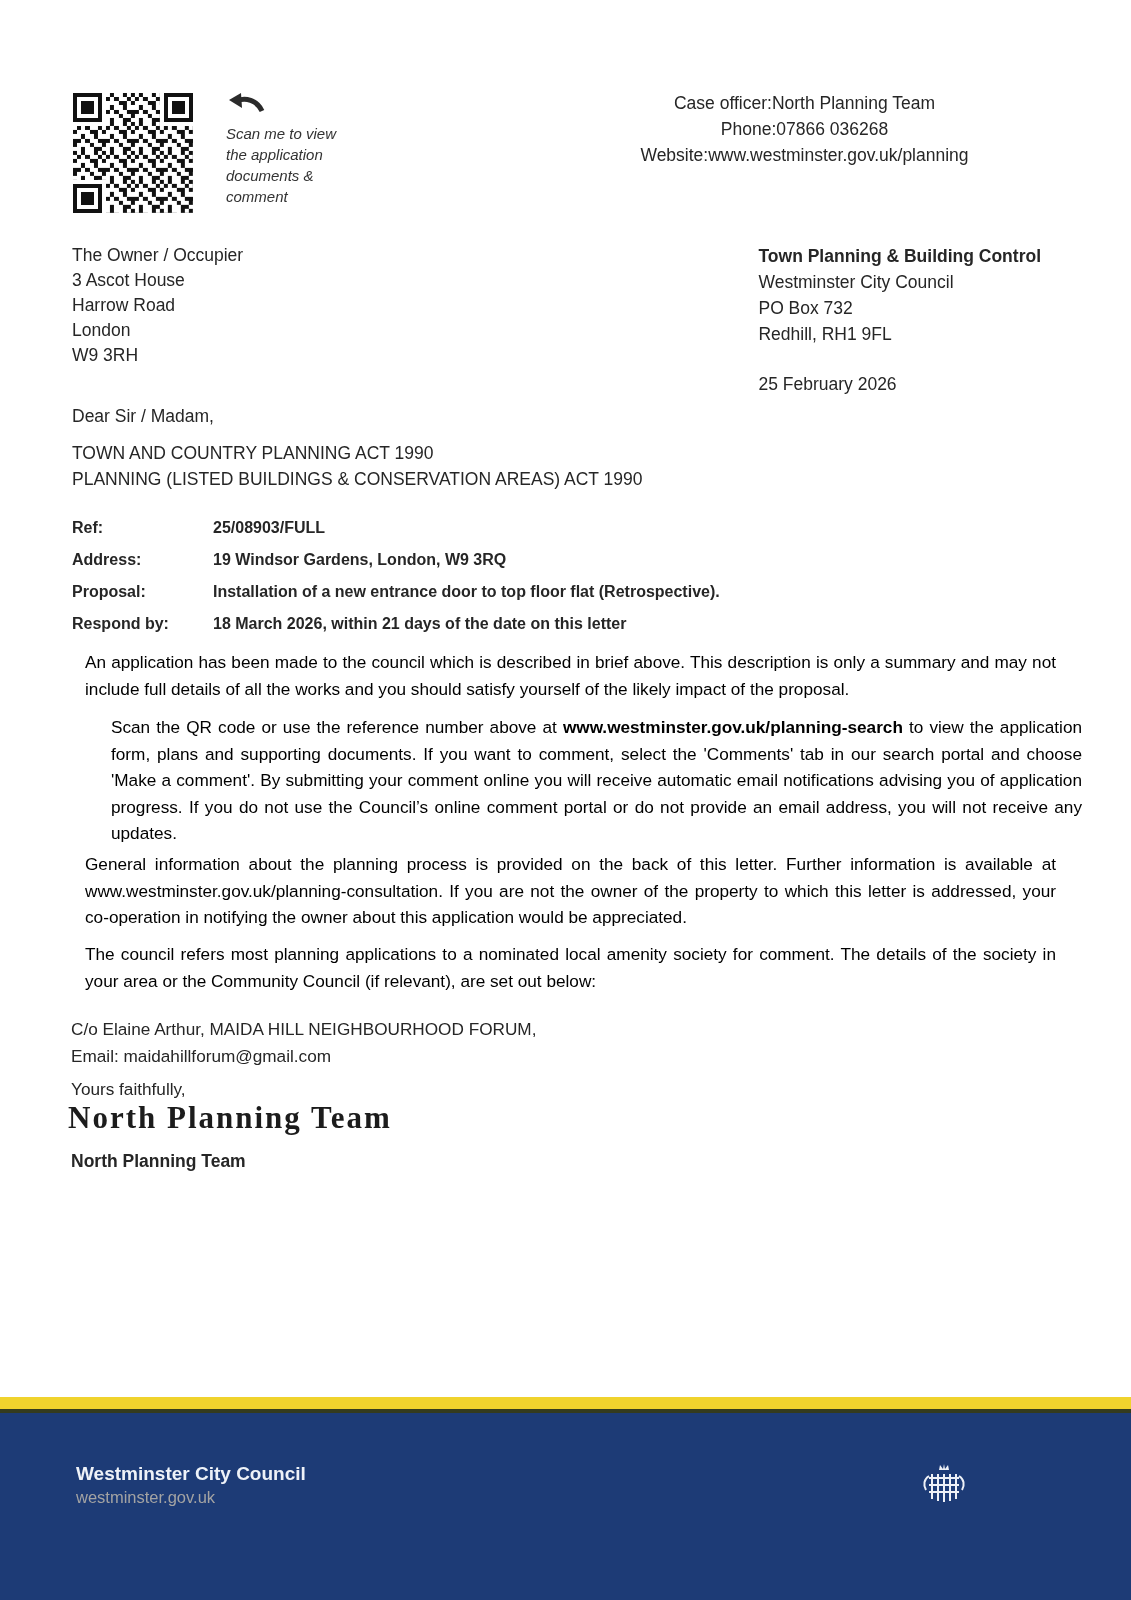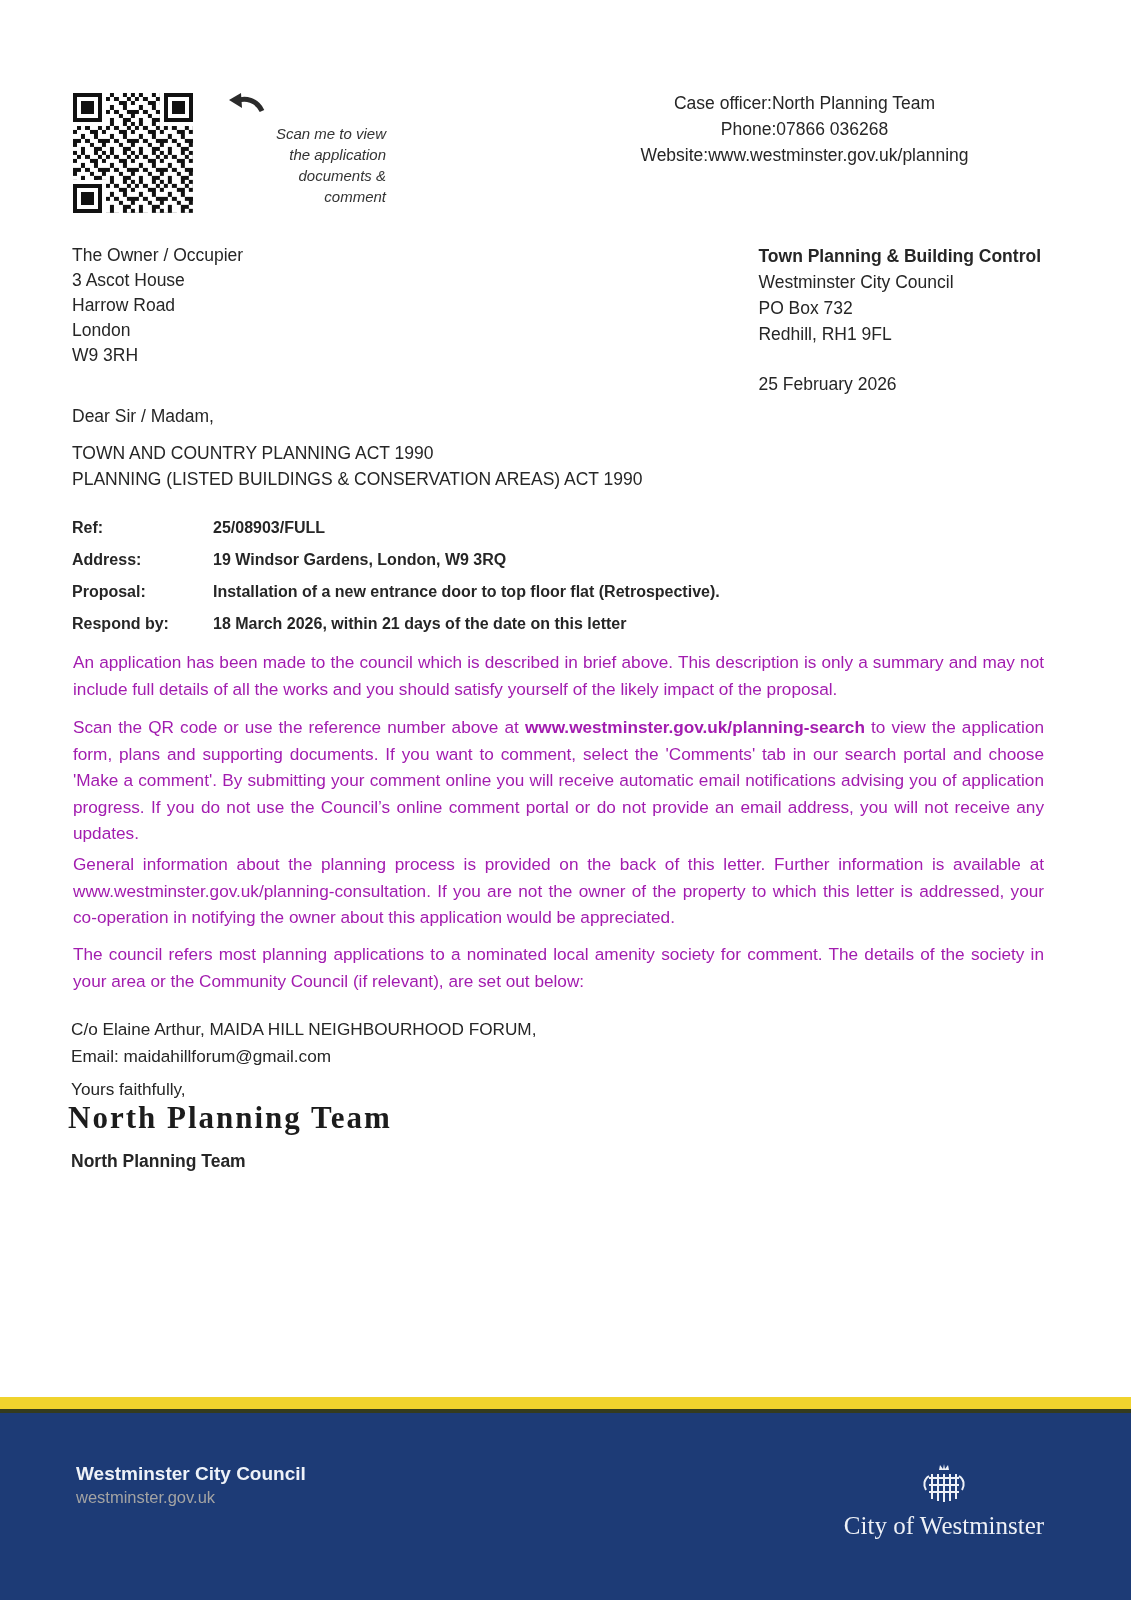--- a/index.html
+++ b/index.html
@@ -3,44 +3,44 @@
 <meta charset="utf-8">
 <style>
   html,body{margin:0;padding:0;background:#e9e9e9;}
   .page{position:relative;width:1131px;height:1600px;background:#ffffff;
         font-family:"Liberation Sans",sans-serif;color:#262626;overflow:hidden;margin:0 auto;}
 
   
   .qr{position:absolute;left:73px;top:93px;width:120px;height:120px;}
   .scanme{position:absolute;left:226px;top:92px;width:160px;}
   .scanme .arrow{display:block;margin:0 0 4px 2px;}
-  .scanme .cap{font-style:italic;font-size:15px;line-height:21px;white-space:pre-line;color:#333;text-align:right;}
+  .scanme .cap{font-style:italic;font-size:15px;line-height:21px;white-space:pre-line;color:#333;}
 
   
   .contact{position:absolute;left:568px;top:91px;width:473px;font-size:17.5px;line-height:25.8px;}
   .contact .row{display:flex;justify-content:center;}
 
   
   .recipient{position:absolute;left:72px;top:243px;font-size:17.5px;line-height:25px;}
   .sender{position:absolute;right:90px;top:243px;text-align:left;font-size:17.5px;line-height:26px;}
   .sender .dept{font-weight:bold;}
   .sender .date{margin-top:24px;}
 
   .salutation{position:absolute;left:72px;top:406px;font-size:17.5px;}
   .acts{position:absolute;left:72px;top:440px;font-size:17.5px;line-height:26px;}
 
   
   .refblock{position:absolute;left:72px;top:512px;width:971px;font-size:16px;font-weight:bold;line-height:32px;}
   .refblock .rrow{display:grid;grid-template-columns:141px 1fr;}
 
   
-  .para{position:absolute;left:73px;width:971px;font-size:17.2px;line-height:26.6px;
-        text-align:justify;color:#a21caf;}
+  .para{position:absolute;left:85px;width:971px;font-size:17.2px;line-height:26.6px;
+        text-align:justify;color:#000000;}
   .p1{top:649px;}
-  .p2{top:714px;}
+  .p2{top:714px;margin-left:26px;}
   .p3{top:851px;}
   .p4{top:941px;}
   .url-bold{font-weight:bold;}
 
   .society{position:absolute;left:71px;top:1016px;font-size:17.2px;line-height:26.6px;}
   .closing{position:absolute;left:71px;top:1079px;font-size:17.2px;}
   .signature{position:absolute;left:68px;top:1100px;font-family:cursive;
              font-size:31px;font-weight:bold;letter-spacing:2px;color:#1c1c1c;}
   .signer{position:absolute;left:71px;top:1151px;font-size:17.5px;font-weight:bold;}
 
@@ -205,16 +205,15 @@
 
           <path d="M19 7 L20 2 L23 6 L24 1 L25 6 L28 2 L29 7 Z" fill="#eef1f7" stroke="none"></path>
 
           <path d="M12 11 L12 36 M18 11 L18 38 M24 11 L24 39 M30 11 L30 38 M36 11 L36 36"></path>
           <path d="M9 15 L39 15 M9 22 L39 22 M9 29 L39 29"></path>
 
           <path d="M9 13 C 4 16, 3 22, 6 27 M39 13 C 44 16, 45 22, 42 27"></path>
         </g>
       </svg>
     </div>
-    <div class="brand">City of Westminster</div>
   </div>
 
 </div>
 
 </body></html>

